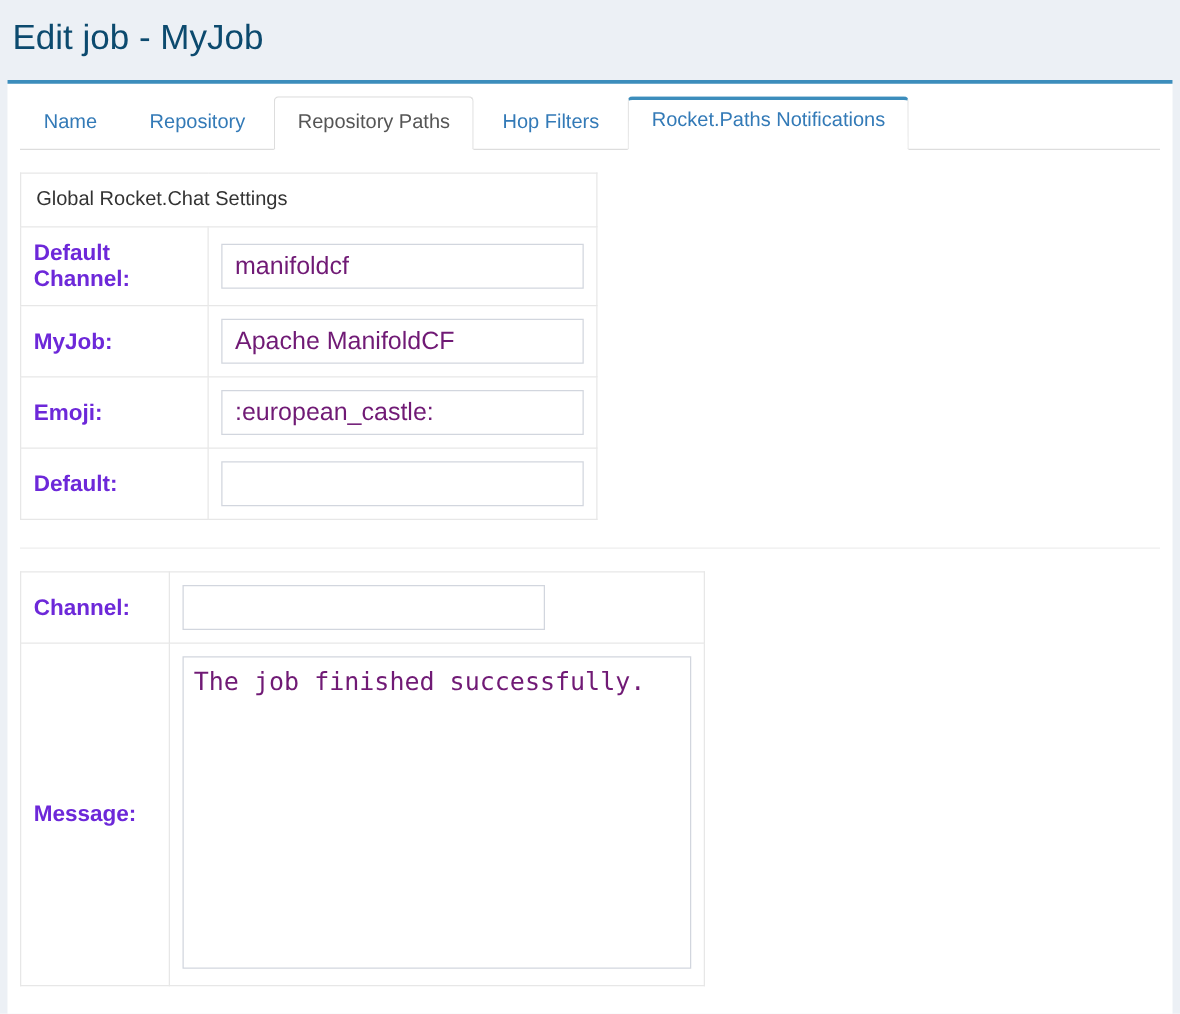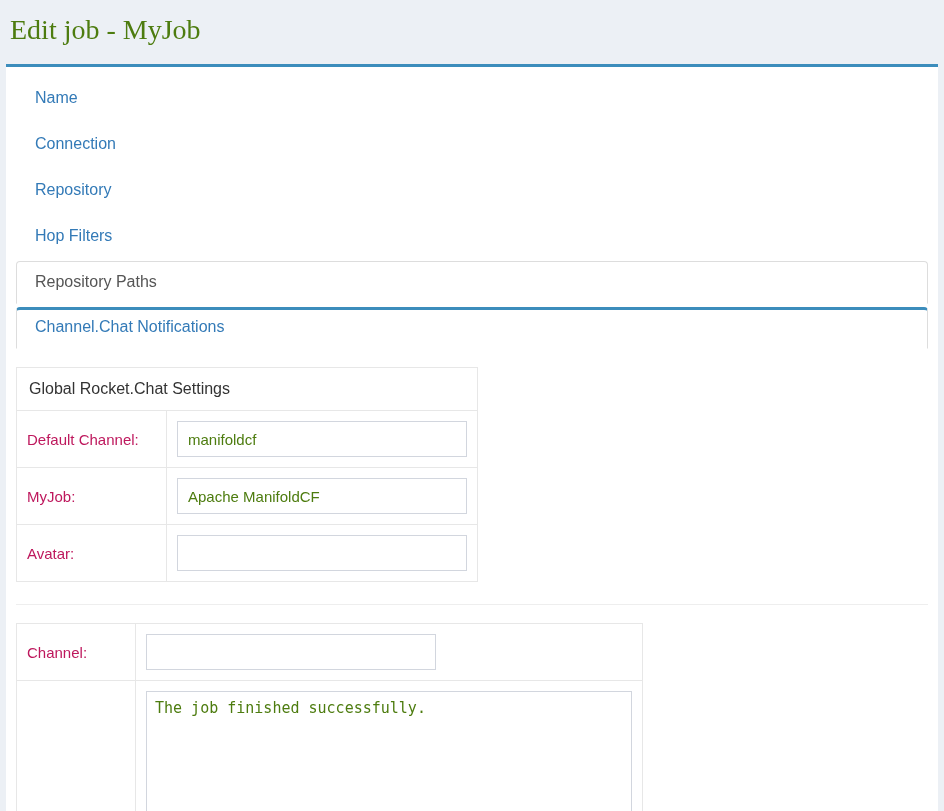--- a/index.html
+++ b/index.html
@@ -14,41 +14,39 @@
     overflow: hidden;
   }
 
   .page {
     padding: 0 0 0 0;
   }
 
   .page-title {
     font-size: 28px;
     font-weight: 400;
-    color: #4d7c0f;
+    color: #0c4a6e;
     margin: 0;
     padding: 14px 10px 18px 10px;
     background: #ecf0f5;
-    font-family: Liberation Serif, serif;
   }
 
   .content-box {
     background: #fff;
     border-top: 3px solid #3c8dbc;
     padding: 10px 10px 10px 10px;
     margin: 0 6px;
   }
 
   .tabs {
     border-bottom: 1px solid #ddd;
     margin: 0 0 18px 0;
     padding: 0;
     display: flex;
     gap: 4px;
-    flex-direction: column;
   }
   .tab {
     display: inline-block;
     padding: 11px 18px 12px 18px;
     border: 1px solid transparent;
     border-top-left-radius: 4px;
     border-top-right-radius: 4px;
     margin-bottom: -1px;
     color: #337ab7;
     cursor: pointer;
@@ -83,38 +81,38 @@
     text-align: left;
     vertical-align: middle;
   }
   .section-header td {
     font-size: 16px;
     font-weight: 400;
     color: #333;
     padding: 12px 12px;
   }
   .label-cell {
-    font-weight: 400;
-    color: #be185d;
+    font-weight: 700;
+    color: #6d28d9;
     width: 150px;
-    font-size: 15px;
+    font-size: 18px;
   }
 
   input[type="text"], textarea {
     border: 1px solid #d2d6de;
     padding: 6px 10px;
-    font-size: 15px;
-    color: #4d7c0f;
+    font-size: 20px;
+    color: #701a75;
     background: #fff;
     height: 36px;
     width: 290px;
     border-radius: 0;
   }
   textarea {
-    width: 486px;
+    width: 407px;
     height: 250px;
     resize: none;
     padding: 6px 8px;
     line-height: 1.35;
   }
 
   hr.sep { border: none; border-top: 1px solid #eee; margin: 8px 0 18px 0; }
 
   .section2 .label-cell { width: 119px; }
 
@@ -122,46 +120,51 @@
 </head>
 <body>
 
 <div class="page">
   <h1 class="page-title">Edit job - MyJob</h1>
 
   <div class="content-box">
 
     <div class="tabs">
       <a class="tab link">Name</a>
-      <a class="tab link">Connection</a>
       <a class="tab link">Repository</a>
+      <a class="tab active">Repository Paths</a>
       <a class="tab link">Hop Filters</a>
-      <a class="tab active">Repository Paths</a>
-      <a class="tab link accent">Channel.Chat Notifications</a>
+      <a class="tab link accent">Rocket.Paths Notifications</a>
     </div>
 
     <table class="form-table">
       <tbody>
           <tr class="section-header">
         <td colspan="2">Global Rocket.Chat Settings</td>
       </tr>
       <tr>
         <td class="label-cell">Default Channel:</td>
         <td>
           <input type="text" value="manifoldcf" style="">
         </td>
       </tr>
       <tr>
         <td class="label-cell">MyJob:</td>
         <td>
           <input type="text" value="Apache ManifoldCF" style="">
         </td>
       </tr>
       <tr>
-        <td class="label-cell">Avatar:</td>
+        <td class="label-cell">Emoji:</td>
+        <td>
+          <input type="text" value=":european_castle:" style="">
+        </td>
+      </tr>
+      <tr>
+        <td class="label-cell">Default:</td>
         <td>
           <input type="text" value="" style="">
         </td>
       </tr>
     </tbody>
       </table>
 
     <hr class="sep">
 
     <table class="form-table section2">

